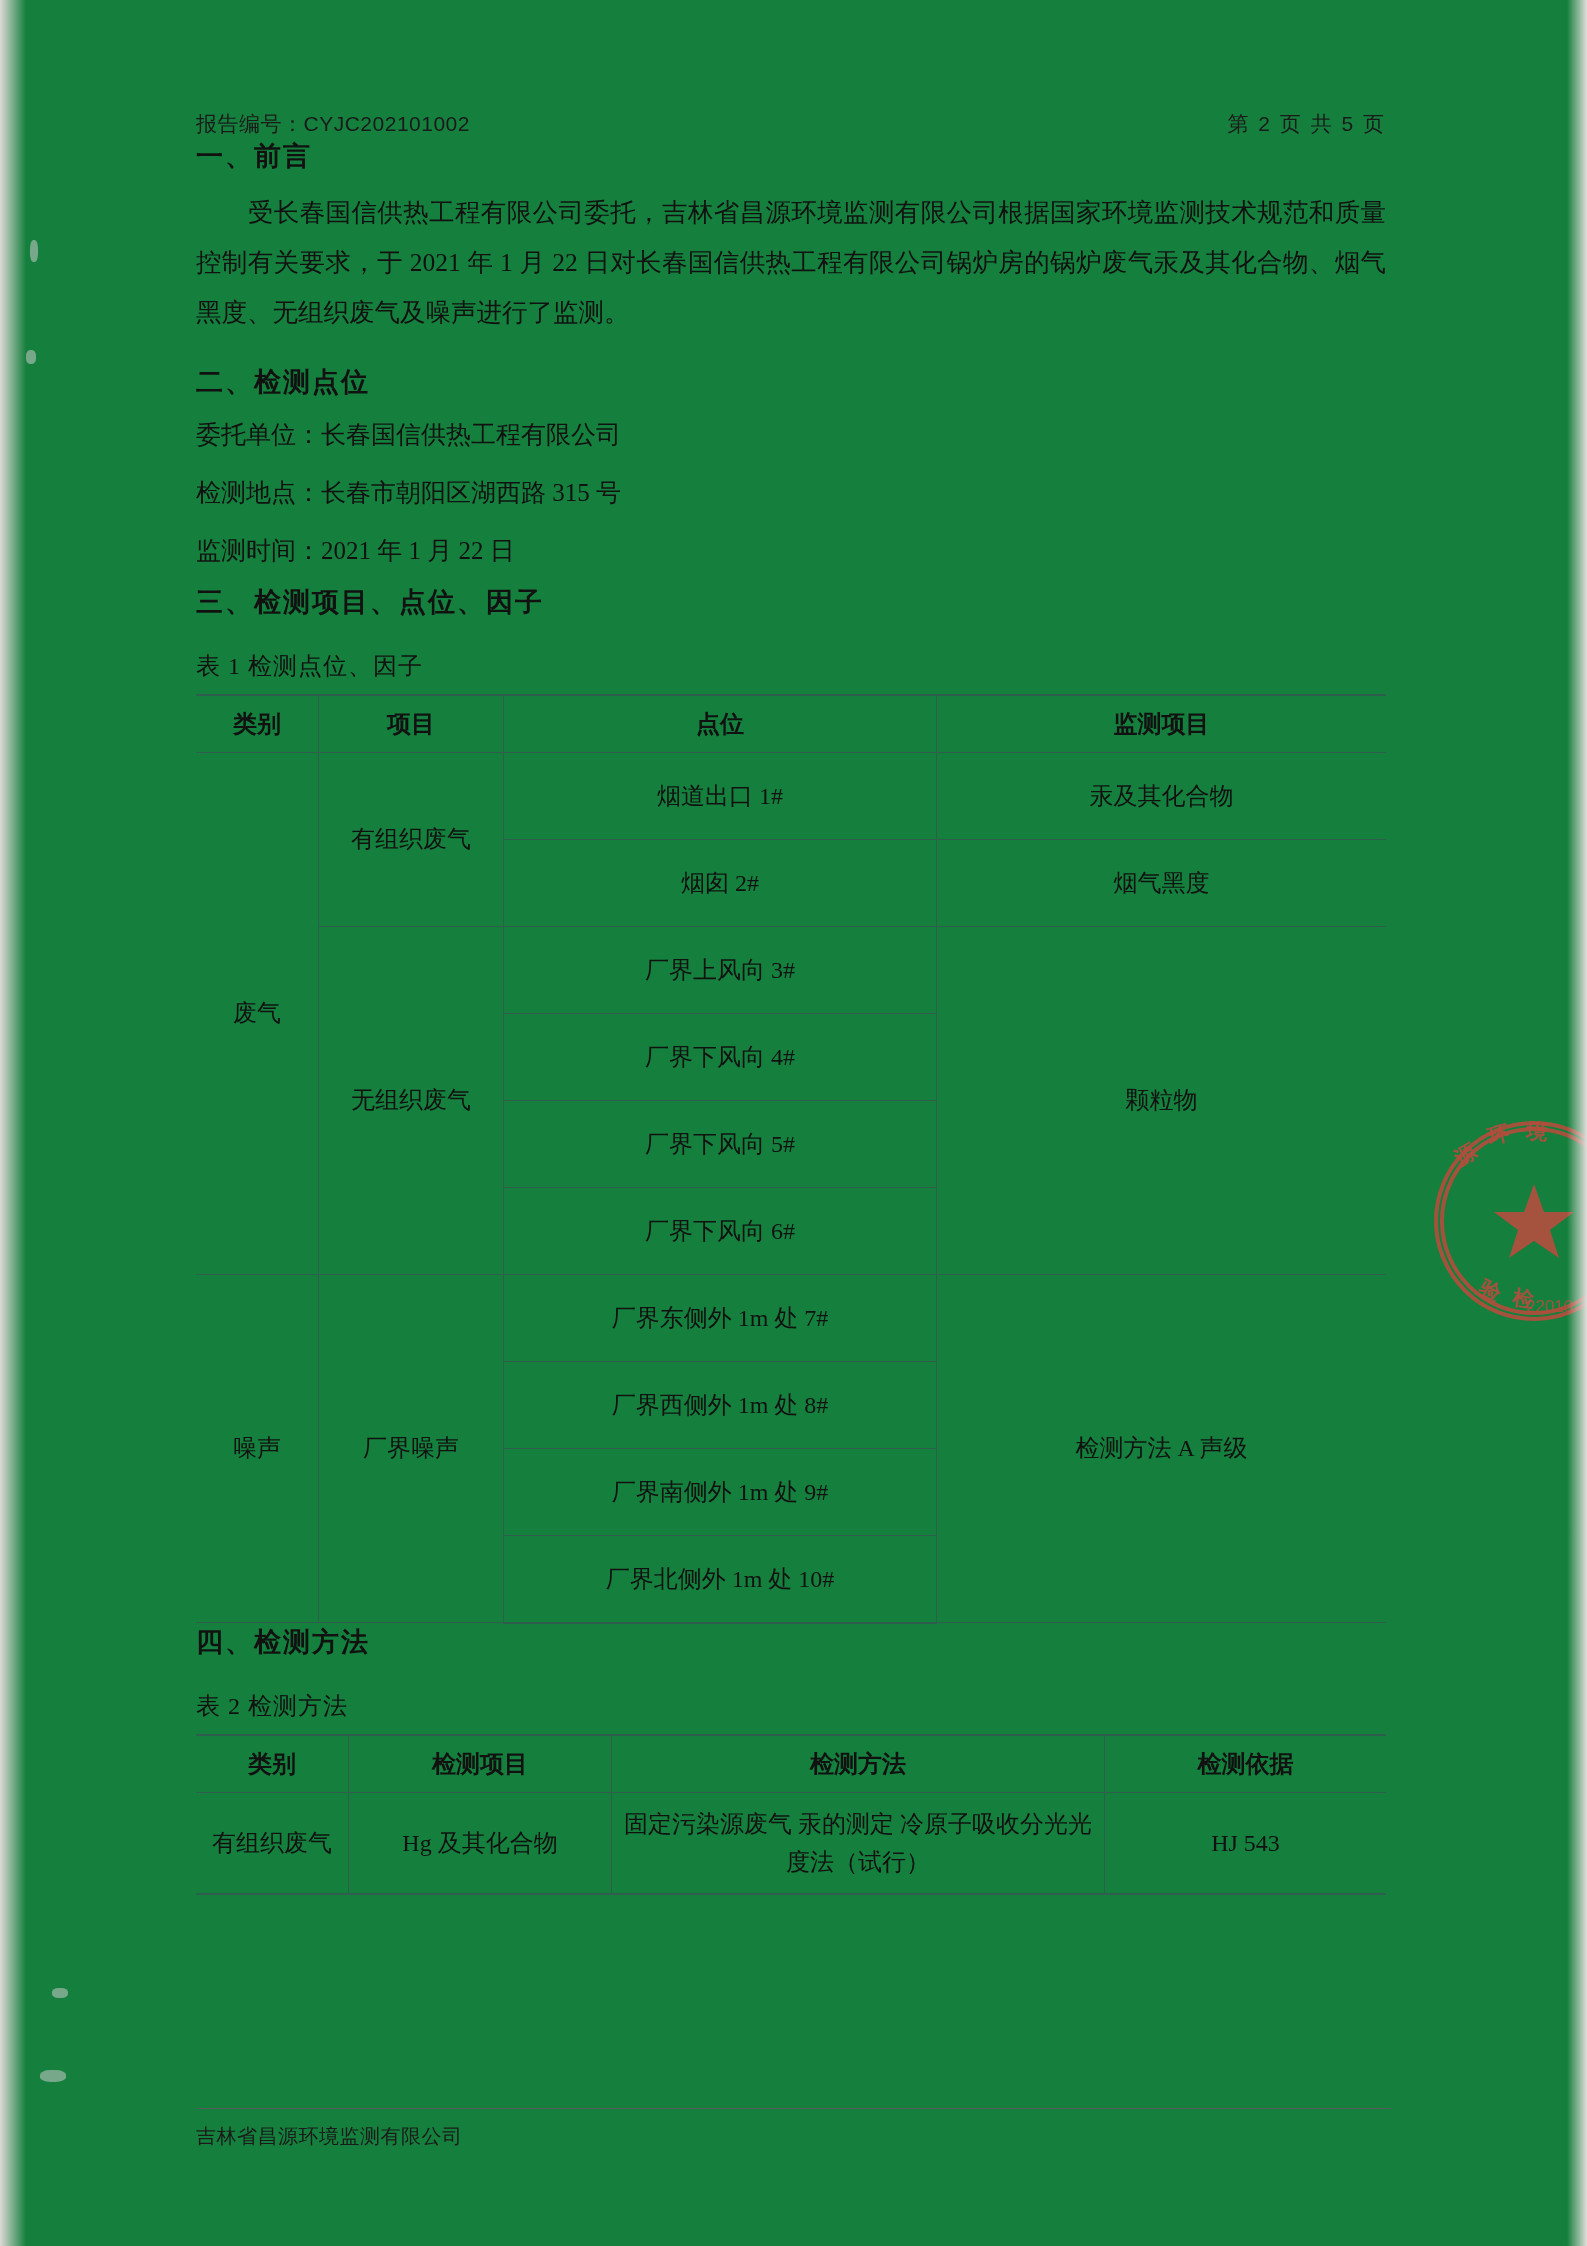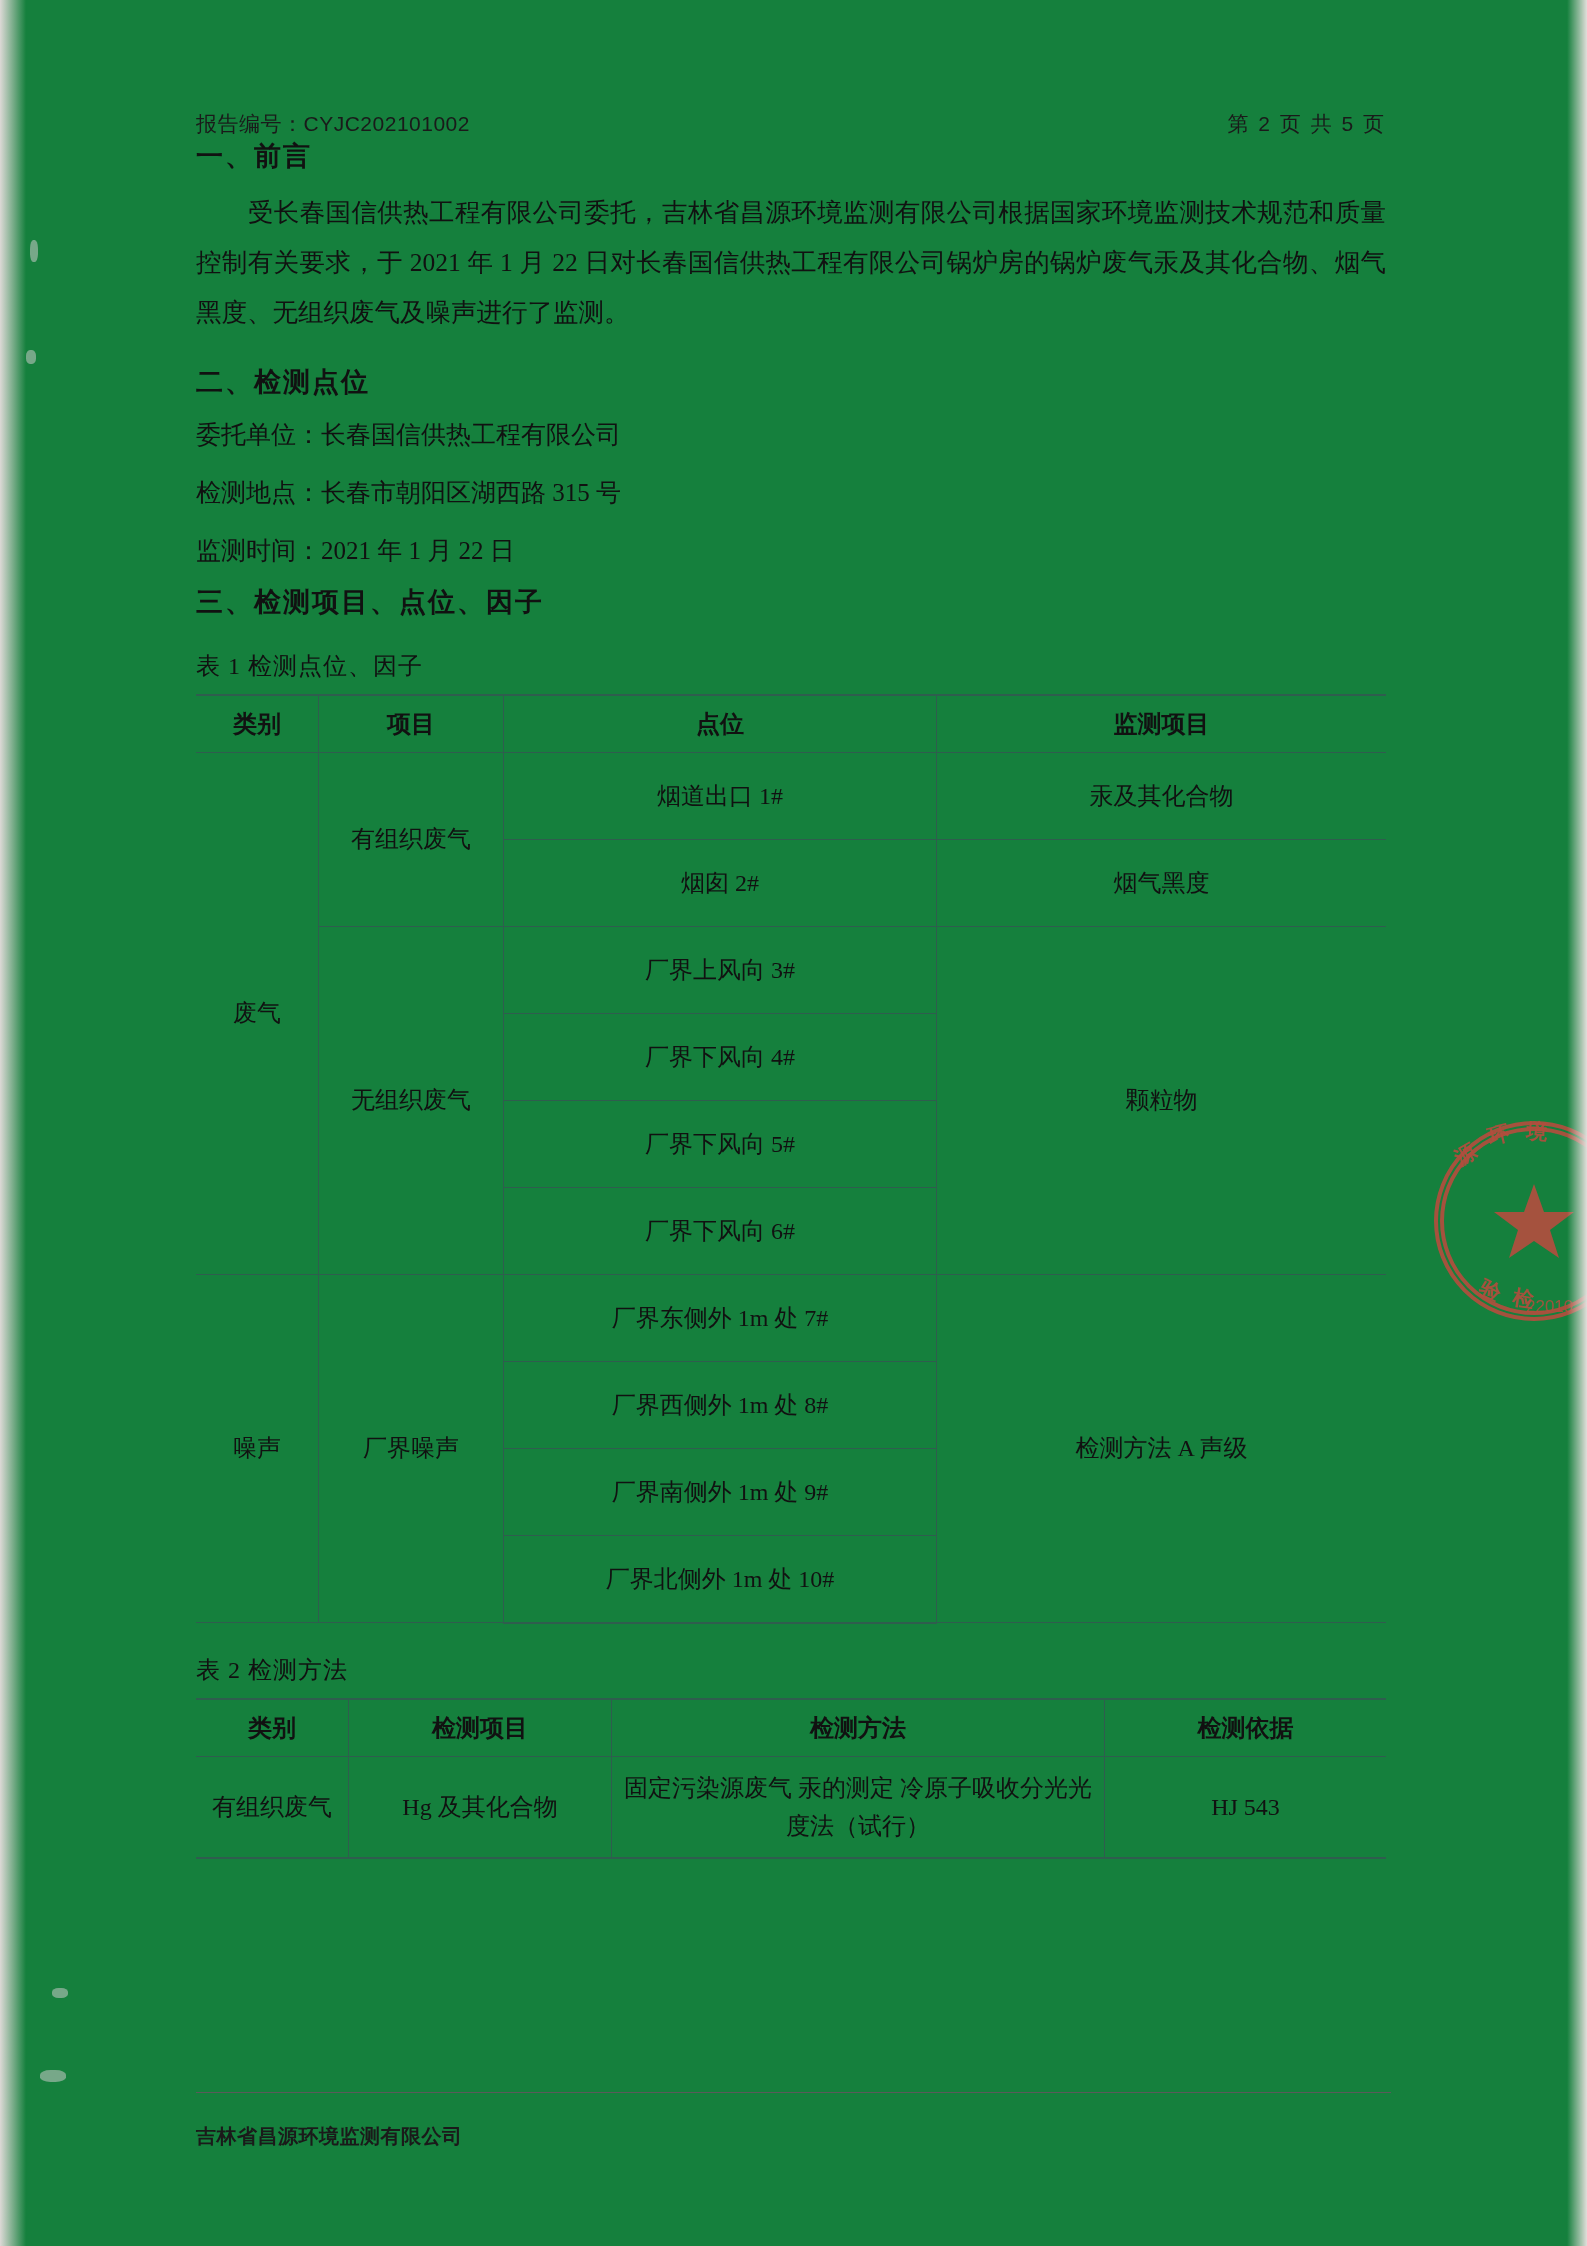--- a/index.html
+++ b/index.html
@@ -132,26 +132,25 @@
   .cell-tall { height: 62px; }
   .sec4 { margin-top: 52px; }
   .method-table td { padding: 16px 8px; line-height: 38px; }
   
   .doc-footer {
     position: absolute;
     left: 196px;
     right: 196px;
     bottom: 96px;
     border-top: 1px solid #5a5a5a;
-    padding-top: 30px;
+    padding-top: 14px;
     font-family: "Liberation Sans", sans-serif;
     font-size: 20px;
     color: #1a1a1a;
     letter-spacing: 0.5px;
-    font-weight: bold;
   }
   
   .seal {
     position: absolute;
     left: 1434px;
     top: 1106px;
     width: 230px;
     height: 230px;
     pointer-events: none;
     opacity: 0.85;
@@ -241,20 +240,21 @@
         </tr>
         <tr>
           <td class="cell-tall">厂界南侧外 1m 处 9#</td>
         </tr>
         <tr>
           <td class="cell-tall">厂界北侧外 1m 处 10#</td>
         </tr>
       </tbody>
     </table>
 
+    <h2 class="section sec4">四、检测方法</h2>
     <div class="table-caption">表 2 检测方法</div>
 
     <table class="doc-table method-table">
       <thead>
         <tr>
           <th style="width:140px;">类别</th>
           <th style="width:250px;">检测项目</th>
           <th style="width:480px;">检测方法</th>
           <th>检测依据</th>
         </tr>

